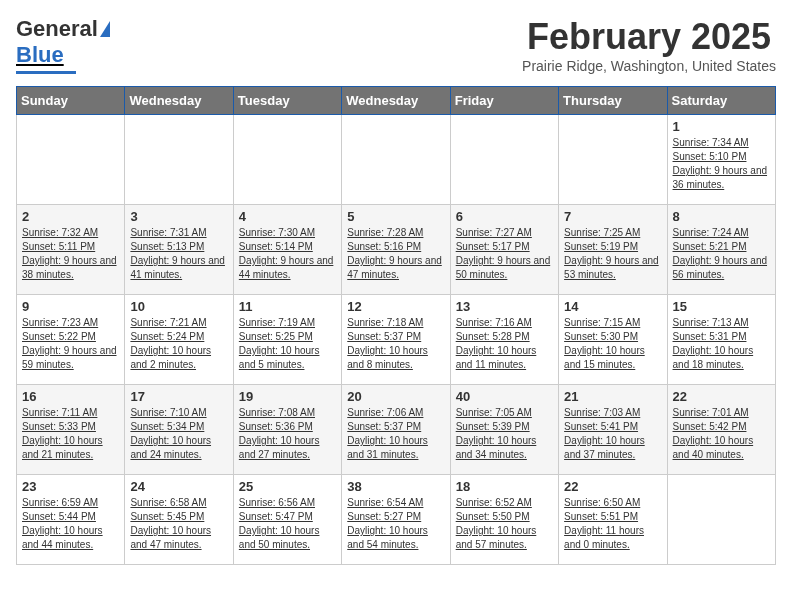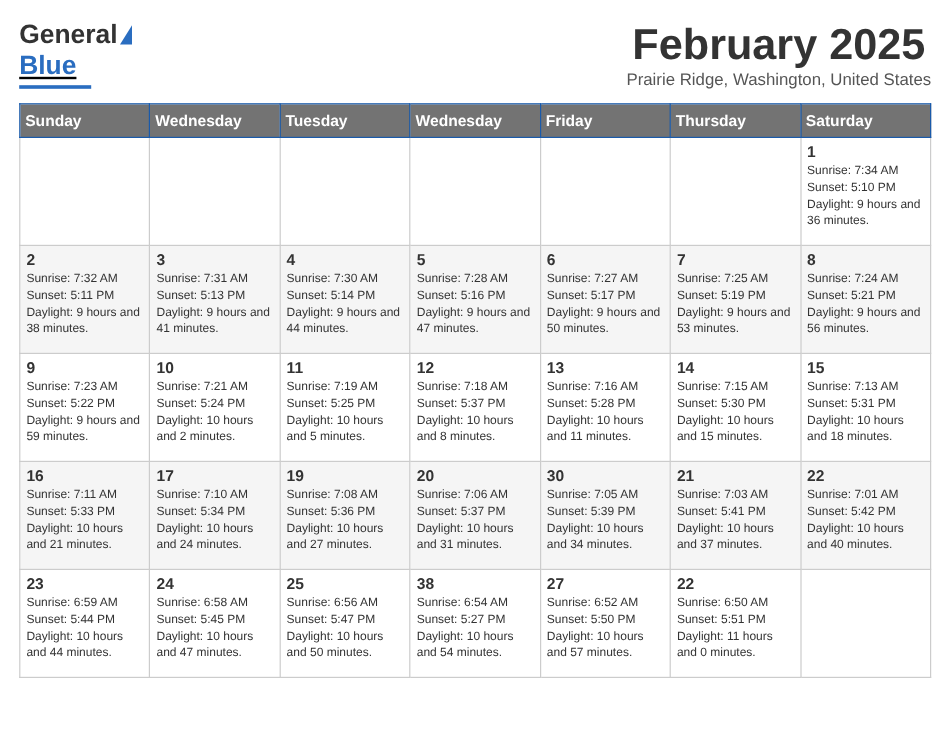--- a/index.html
+++ b/index.html
@@ -82,20 +82,21 @@
     .day-num {
       font-size: 13px;
       font-weight: bold;
       display: block;
       margin-bottom: 2px;
     }
     .day-info {
       font-size: 10px;
       line-height: 1.4;
       color: #333;
+      text-decoration: underline;
     }
     .empty-cell {
       background: #fff !important;
     }
   </style>
 </head>
 <body>
 
 <div class="header">
   <div class="logo">
@@ -248,21 +249,21 @@
 Sunset: 5:36 PM
 Daylight: 10 hours and 27 minutes.</div>
         </td>
         <td>
           <span class="day-num">20</span>
           <div class="day-info">Sunrise: 7:06 AM
 Sunset: 5:37 PM
 Daylight: 10 hours and 31 minutes.</div>
         </td>
         <td>
-          <span class="day-num">30</span>
+          <span class="day-num">40</span>
           <div class="day-info">Sunrise: 7:05 AM
 Sunset: 5:39 PM
 Daylight: 10 hours and 34 minutes.</div>
         </td>
         <td>
           <span class="day-num">21</span>
           <div class="day-info">Sunrise: 7:03 AM
 Sunset: 5:41 PM
 Daylight: 10 hours and 37 minutes.</div>
         </td>
@@ -292,21 +293,21 @@
 Sunset: 5:47 PM
 Daylight: 10 hours and 50 minutes.</div>
         </td>
         <td>
           <span class="day-num">38</span>
           <div class="day-info">Sunrise: 6:54 AM
 Sunset: 5:27 PM
 Daylight: 10 hours and 54 minutes.</div>
         </td>
         <td>
-          <span class="day-num">27</span>
+          <span class="day-num">18</span>
           <div class="day-info">Sunrise: 6:52 AM
 Sunset: 5:50 PM
 Daylight: 10 hours and 57 minutes.</div>
         </td>
         <td>
           <span class="day-num">22</span>
           <div class="day-info">Sunrise: 6:50 AM
 Sunset: 5:51 PM
 Daylight: 11 hours and 0 minutes.</div>
         </td>

